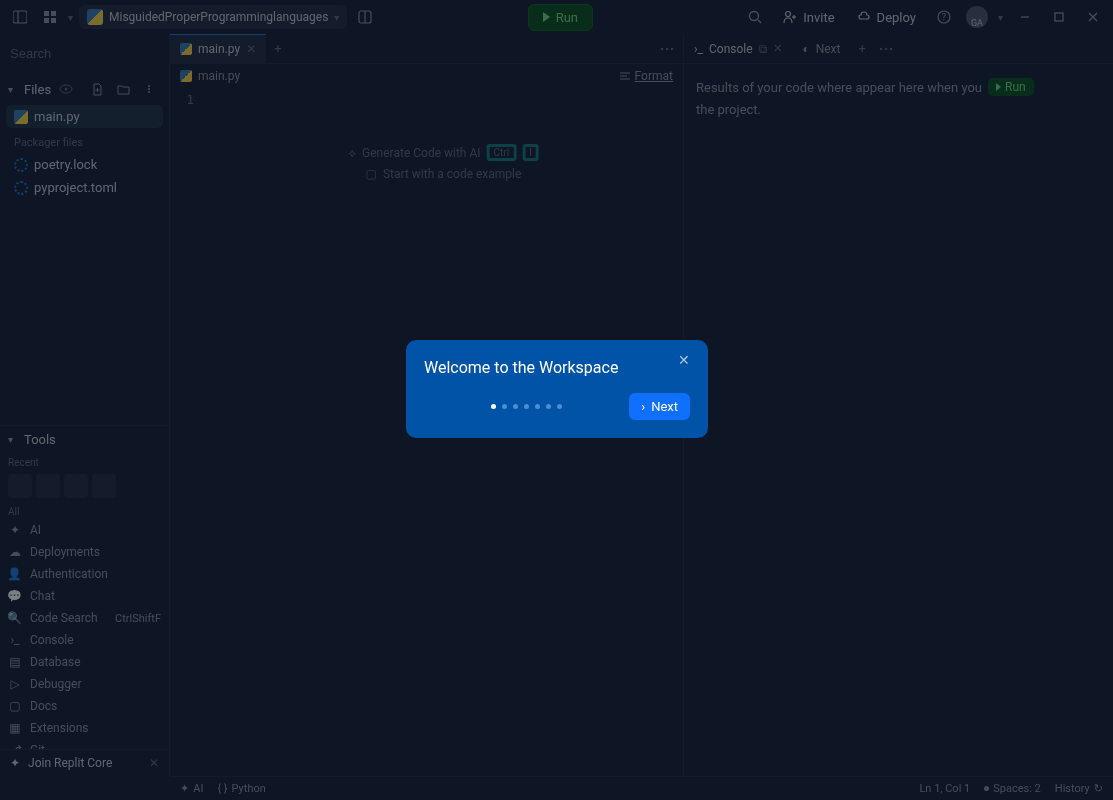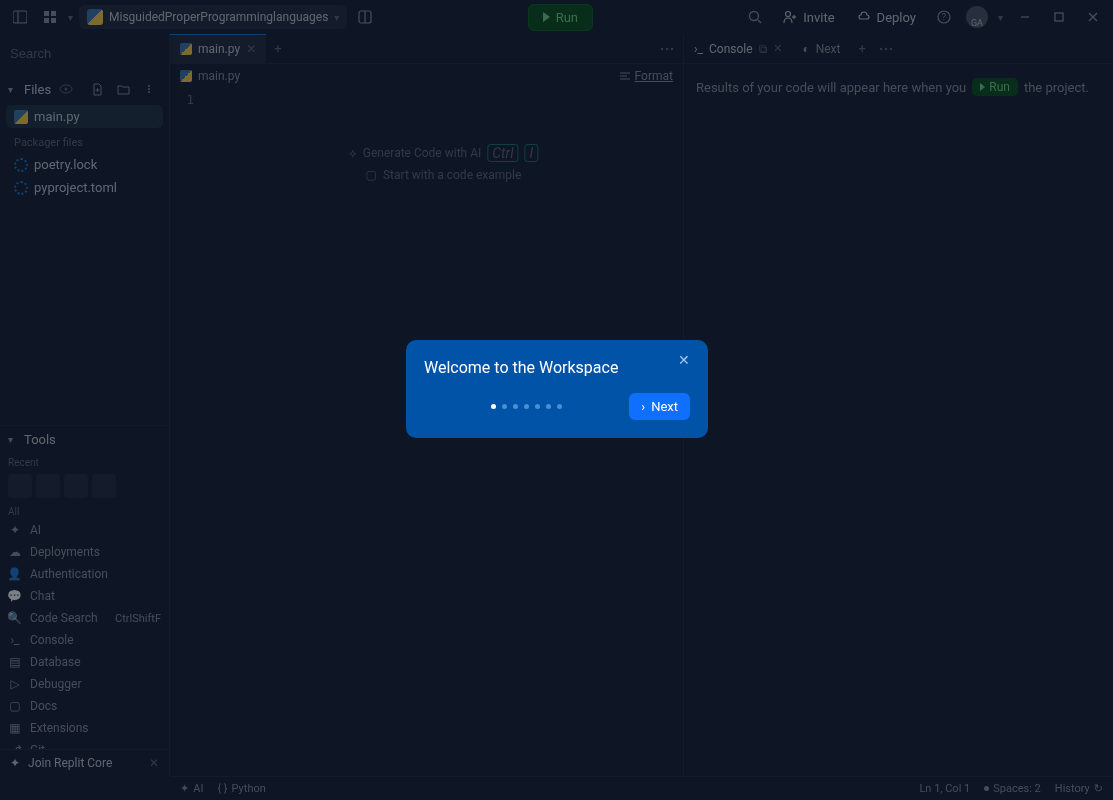--- a/index.html
+++ b/index.html
@@ -220,25 +220,24 @@
   transform: translateX(-50%);
   display: flex;
   flex-direction: column;
   gap: 6px;
   align-items: center;
   font-size: 12px;
   color: #5c6370;
 }
 .suggestion { display: flex; align-items: center; gap: 6px; }
 .kbd {
-  border: 1px solid #0f766e;
+  border: 3px solid #0f766e;
   padding: 0 4px;
   border-radius: 3px;
-  font-size: 14px;
-  font-style: italic;
+  font-size: 10px;
 }
 
 .console-pane {
   flex: 1;
   display: flex;
   flex-direction: column;
 }
 .console-tabs {
   display: flex; align-items: center;
   height: 30px;
@@ -623,21 +622,21 @@
       <span class="spacer"></span>
       <div class="icon-btn" style="margin-right:4px">
         <svg width="14" height="4">
             <circle cx="2" cy="2" r="1.2" fill="#5c6370"></circle>
             <circle cx="7" cy="2" r="1.2" fill="#5c6370"></circle>
             <circle cx="12" cy="2" r="1.2" fill="#5c6370"></circle>
           </svg>
       </div>
     </div>
     <div class="console-body">
-      <span>Results of your code will appear here when you</span>
+      <span>Results of your code where appear here when you</span>
       <span class="inline-run">
         <span class="pi"></span>
         <span>Run</span>
       </span>
       <span>the project.</span>
     </div>
   </div>
 
 </div>
 

